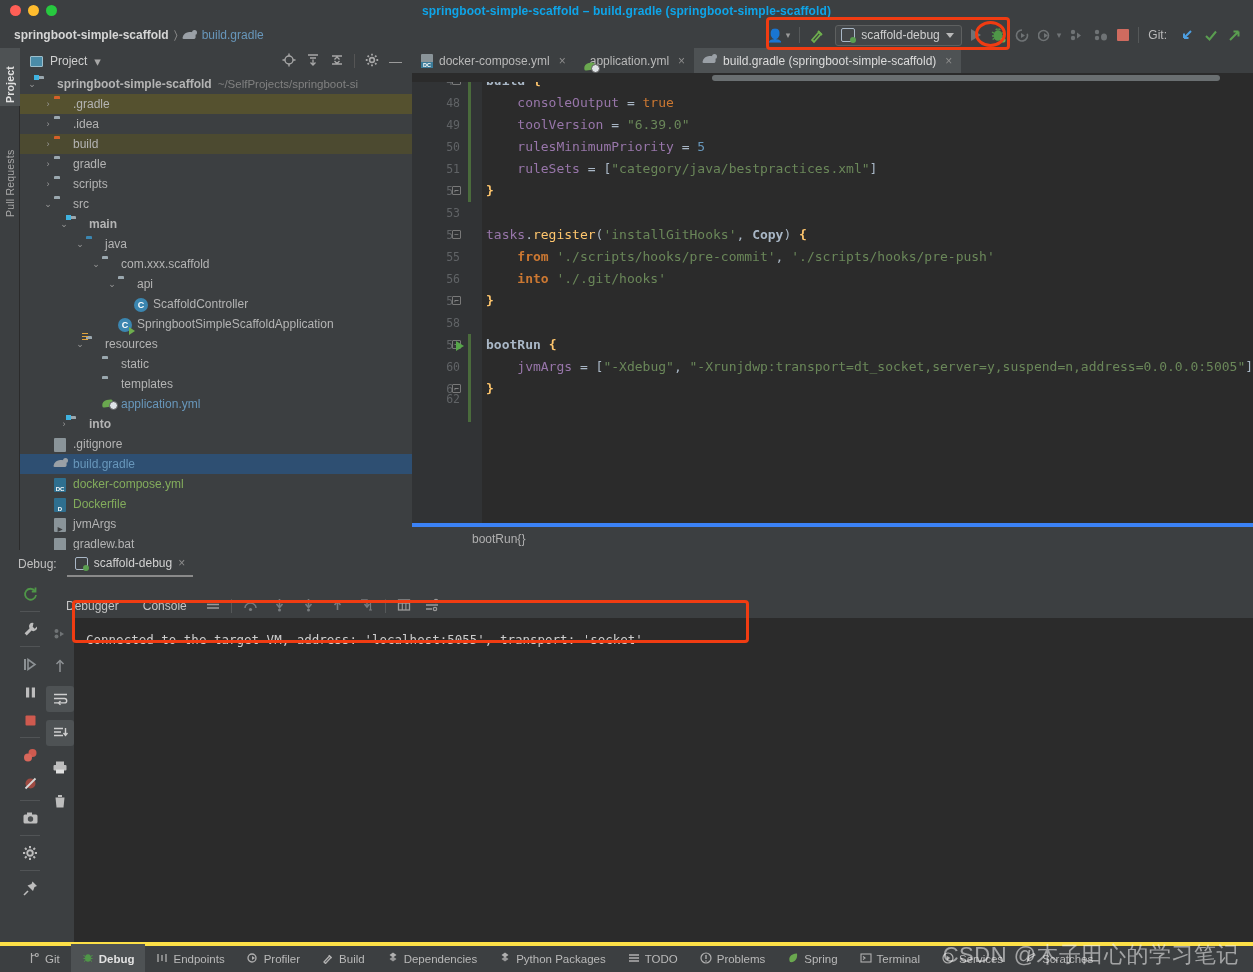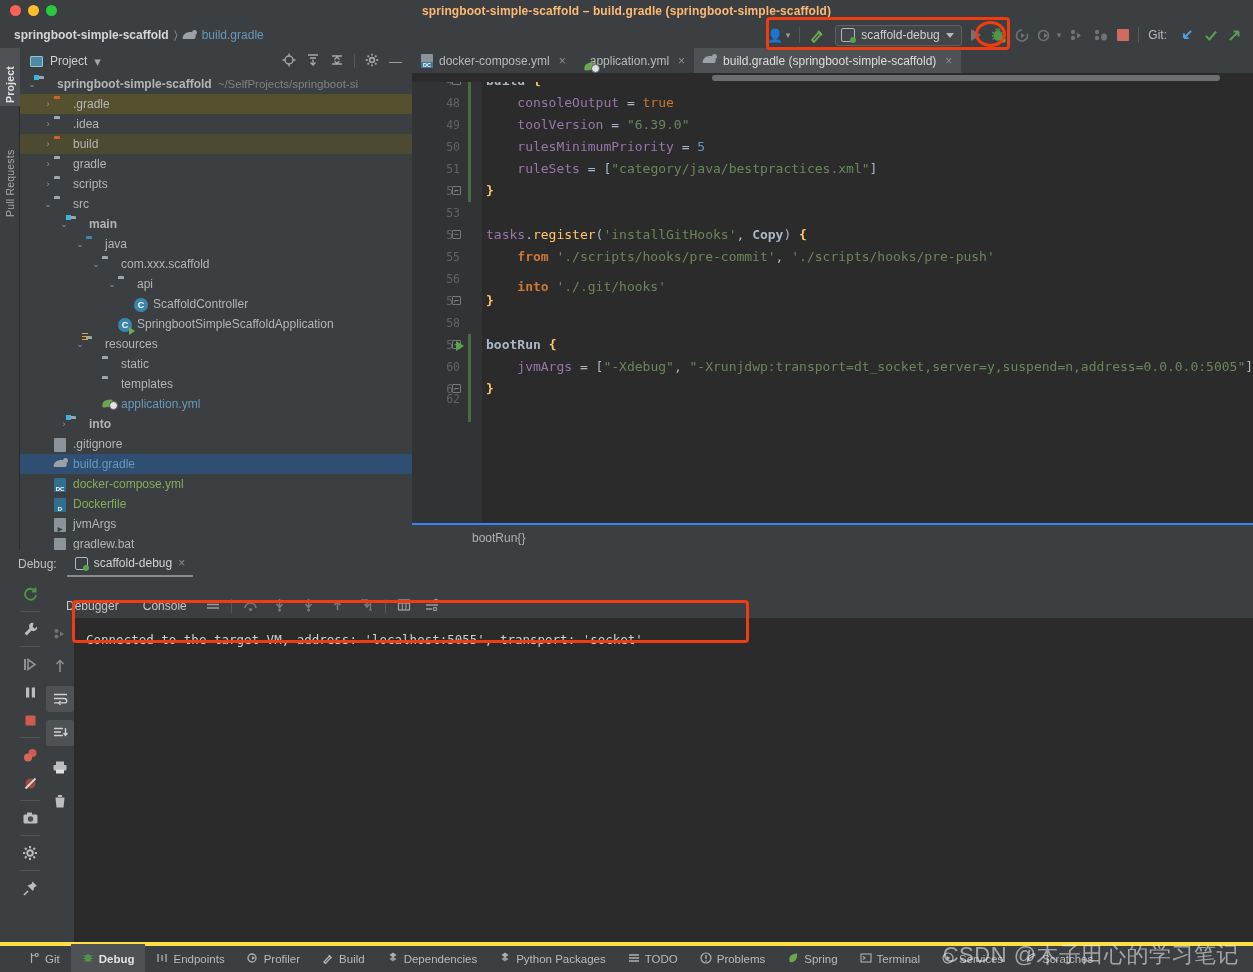--- a/index.html
+++ b/index.html
@@ -18,21 +18,21 @@
     position: absolute; top: 0; left: 0; width: 1253px; height: 22px;
     background: #3c3f41; display: flex; align-items: center;
   }
   .traffic { position: absolute; left: 10px; top: 5px; display: flex; gap: 7px; }
   .dot { width: 11px; height: 11px; border-radius: 50%; }
   .dot.red { background: #ff5f56; }
   .dot.yellow { background: #ffbd2e; }
   .dot.green { background: #27c93f; }
   .title-text {
     width: 100%; text-align: center; font-size: 12px; font-weight: bold;
-    color: #fdba74; letter-spacing: .1px;
+    color: #0ea5e9; letter-spacing: .1px;
   }
 
   
   .navbar {
     position: absolute; top: 22px; left: 0; width: 1253px; height: 26px;
     background: #3c3f41; display: flex; align-items: center;
   }
   .nav-left { display: flex; align-items: center; padding-left: 14px; gap: 5px; }
   .nav-proj { font-size: 12px; font-weight: bold; color: #d6d6d6; }
   .nav-sep { color: #8a8a8a; font-size: 12px; }
@@ -260,21 +260,21 @@
     color: #999; font-size: 8px; line-height: 7px; text-align: center;
     background: #313335; border-radius: 1px;
   }
   .run-gutter-tri {
     position: absolute; width: 0; height: 0; border-top: 5px solid transparent;
     border-bottom: 5px solid transparent; border-left: 8px solid #57a64a;
   }
   .breadcrumb-bar {
     position: absolute; bottom: 0; left: 0; width: 841px; height: 27px;
     background: #3c3f41; display: flex; align-items: center; padding-left: 60px;
-    border-top: 2px solid #3b82f6;
+    border-top: 4px solid #3b82f6;
   }
   .breadcrumb-bar span { font-size: 12px; color: #b0b0b0; }
 
   
   .debug-pane {
     position: absolute; left: 0; top: 550px; width: 1253px; height: 392px;
     background: #3c3f41;
   }
   .dbg-header {
     height: 28px; display: flex; align-items: center; padding-left: 18px; gap: 10px;
@@ -711,21 +711,21 @@
           <div class="cline" style="top: 10px;">    <span class="k-purple">consoleOutput</span> = <span class="k-orange">true</span></div>
           <div class="cline" style="top: 32px;">    <span class="k-purple">toolVersion</span> = <span class="k-green">"6.39.0"</span></div>
           <div class="cline" style="top: 54px;">    <span class="k-purple">rulesMinimumPriority</span> = <span class="k-blue">5</span></div>
           <div class="cline" style="top: 76px;">    <span class="k-purple">ruleSets</span> = [<span class="k-green">"category/java/bestpractices.xml"</span>]</div>
           <div class="cline" style="top: 98px;"><span class="k-yellow k-bold">}</span></div>
           <div class="fold-mark" style="top: 104px; left: -16px;">⌐</div>
           <div class="cline" style="top: 120px;"></div>
           <div class="cline" style="top: 142px;"><span class="k-purple">tasks</span>.<span class="k-yellow">register</span>(<span class="k-green">'installGitHooks'</span>, <span class="k-white k-bold">Copy</span>) <span class="k-yellow k-bold">{</span></div>
           <div class="fold-mark" style="top: 148px; left: -16px;">−</div>
           <div class="cline" style="top: 164px;">    <span class="k-orange k-bold">from</span> <span class="k-green">'./scripts/hooks/pre-commit'</span>, <span class="k-green">'./scripts/hooks/pre-push'</span></div>
-          <div class="cline" style="top: 194px;">    <span class="k-orange k-bold">into</span> <span class="k-green">'./.git/hooks'</span></div>
+          <div class="cline" style="top: 186px;">    <span class="k-orange k-bold">into</span> <span class="k-green">'./.git/hooks'</span></div>
           <div class="cline" style="top: 208px;"><span class="k-yellow k-bold">}</span></div>
           <div class="fold-mark" style="top: 214px; left: -16px;">⌐</div>
           <div class="cline" style="top: 230px;"></div>
           <div class="cline" style="top: 252px;"><span class="k-white k-bold">bootRun</span> <span class="k-yellow k-bold">{</span></div>
           <div class="fold-mark" style="top: 258px; left: -16px;">−</div>
           <div class="cline" style="top: 274px;">    <span class="k-purple">jvmArgs</span> = [<span class="k-green">"-Xdebug"</span>, <span class="k-green">"-Xrunjdwp:transport=dt_socket,server=y,suspend=n,address=0.0.0.0:5005"</span>]</div>
           <div class="cline" style="top: 296px;"><span class="k-yellow k-bold">}</span></div>
           <div class="fold-mark" style="top: 302px; left: -16px;">⌐</div>
           <div class="cline" style="top: 318px;"></div>
         </div>

